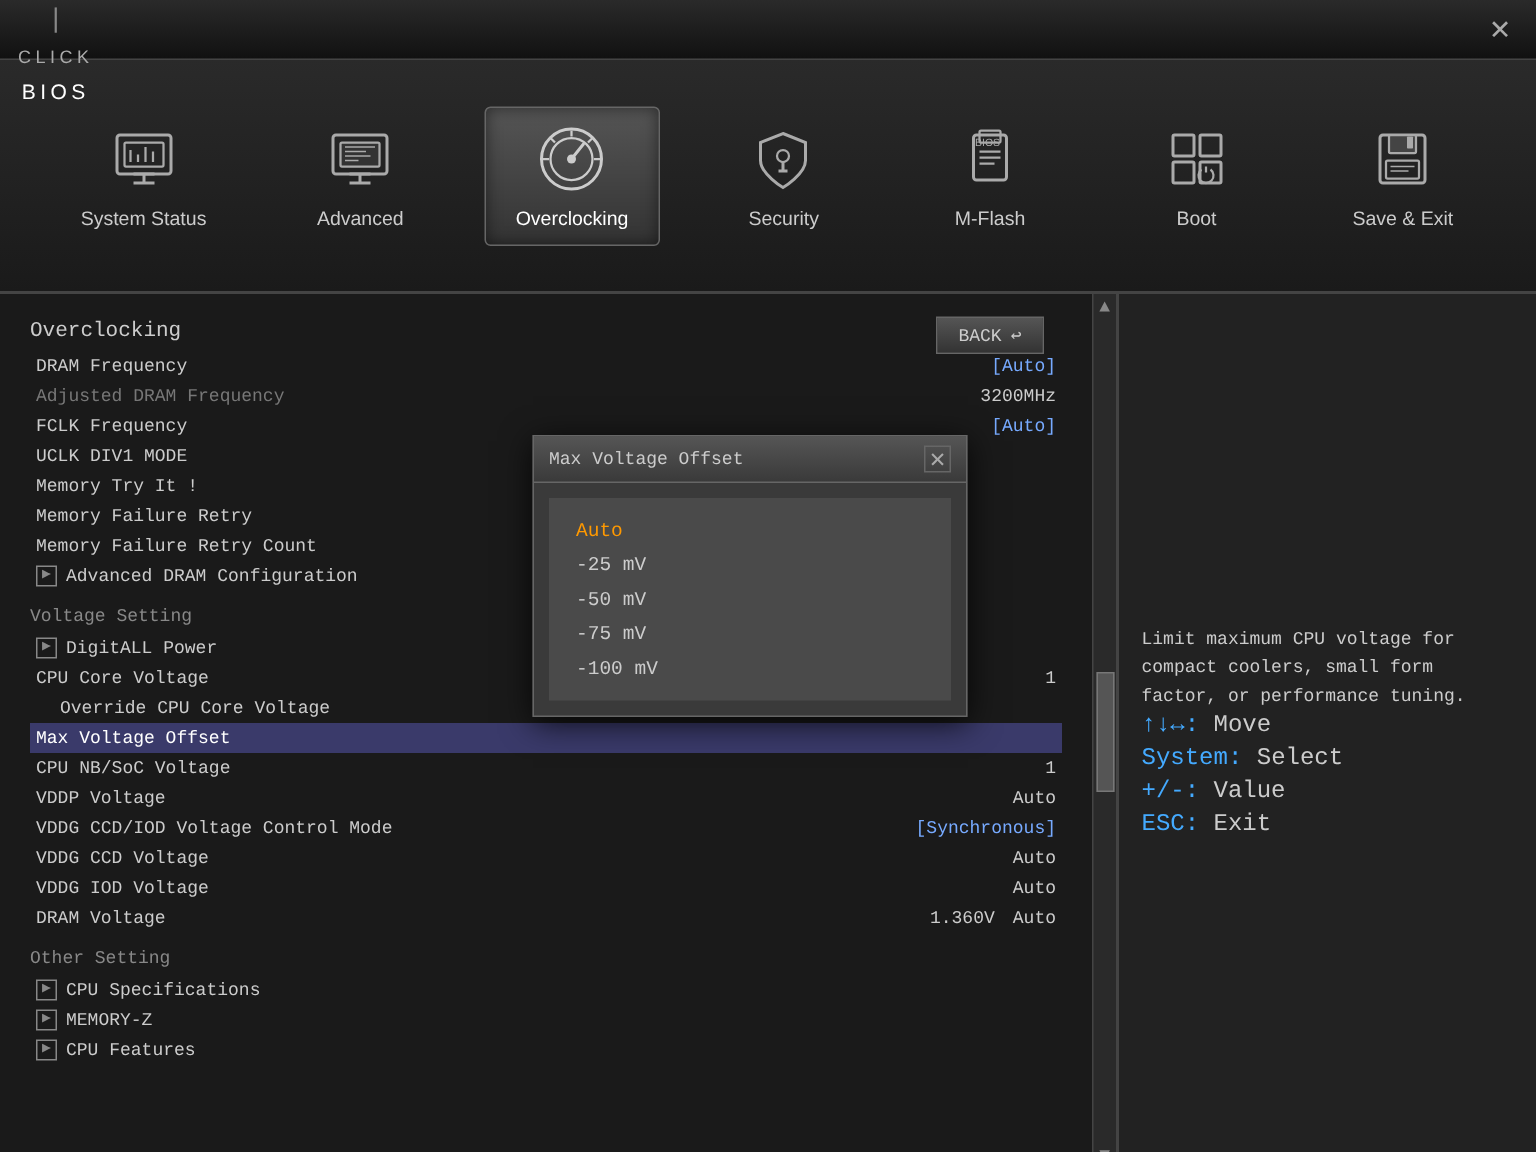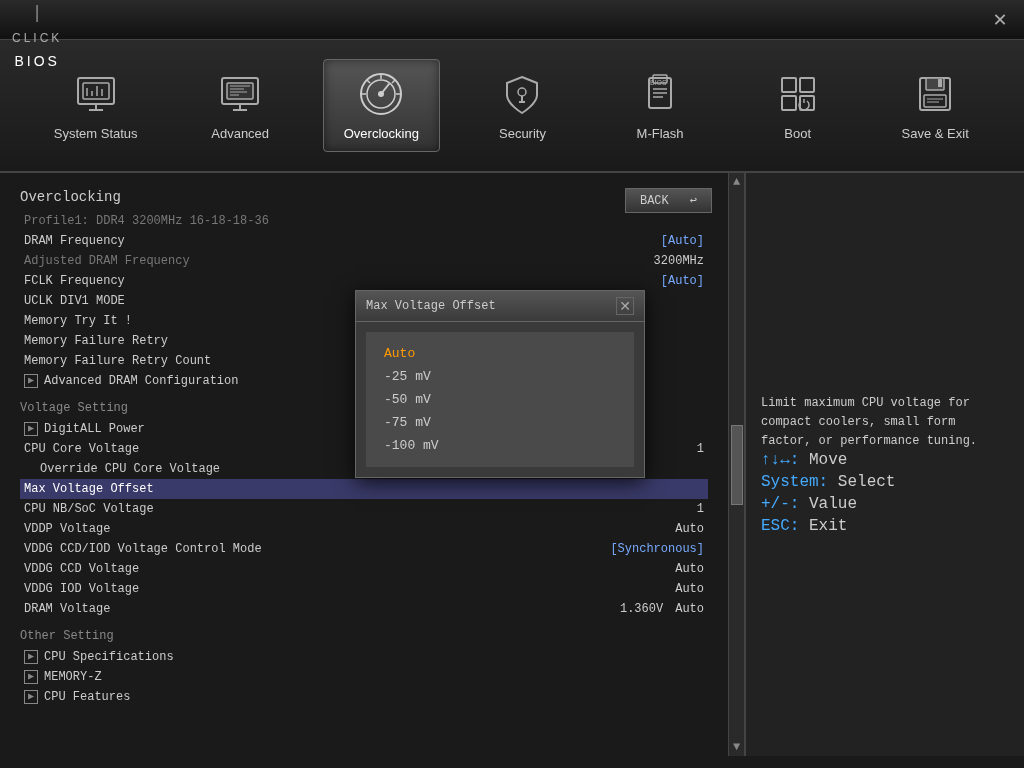--- a/index.html
+++ b/index.html
@@ -57,21 +57,21 @@
       width: 24px;
       height: 24px;
       display: flex;
       align-items: center;
       justify-content: center;
     }
 
     
     #navbar {
       width: 100%;
-      height: 133px;
+      height: 156px;
       background: linear-gradient(to bottom, #2a2a2a, #1a1a1a);
       display: flex;
       align-items: center;
       justify-content: space-around;
       padding: 10px 20px;
       border-bottom: 2px solid #444;
     }
     .nav-item {
       display: flex;
       flex-direction: column;
@@ -127,31 +127,31 @@
     }
     .section-title.main-title {
       color: #ccc;
       font-size: 14px;
       margin-bottom: 12px;
     }
 
     #back-btn {
       position: absolute;
       top: 15px;
-      right: 16px;
+      right: 32px;
       background: linear-gradient(to bottom, #555, #333);
       border: 1px solid #666;
       color: #ccc;
       padding: 4px 14px;
       font-size: 12px;
       font-family: 'Courier New', monospace;
       cursor: pointer;
       display: flex;
       align-items: center;
-      gap: 21px;
+      gap: 6px;
     }
 
     .settings-list {
       margin-top: 5px;
     }
     .setting-row {
       display: flex;
       justify-content: space-between;
       align-items: center;
       padding: 2px 4px;
@@ -434,23 +434,20 @@
   <div id="left-panel">
     <span class="section-title main-title">Overclocking</span>
 
     <button id="back-btn">
       <span>BACK</span>
       <span>↩</span>
     </button>
 
     <div class="settings-list">
 
-      <div class="setting-row dimmed">
-        <span class="label">Profile1: DDR4 3200MHz 16-18-18-36</span>
-      </div>
 
       <div class="setting-row">
         <span class="label">DRAM Frequency</span>
         <span class="value blue">[Auto]</span>
       </div>
 
       <div class="setting-row dimmed">
         <span class="label">Adjusted DRAM Frequency</span>
         <span class="value">3200MHz</span>
       </div>

